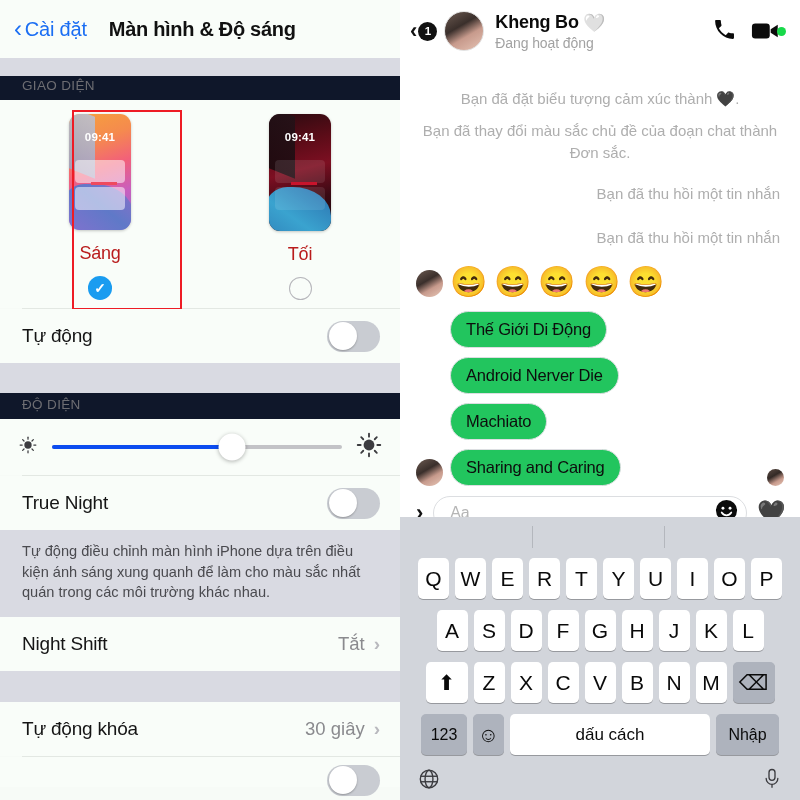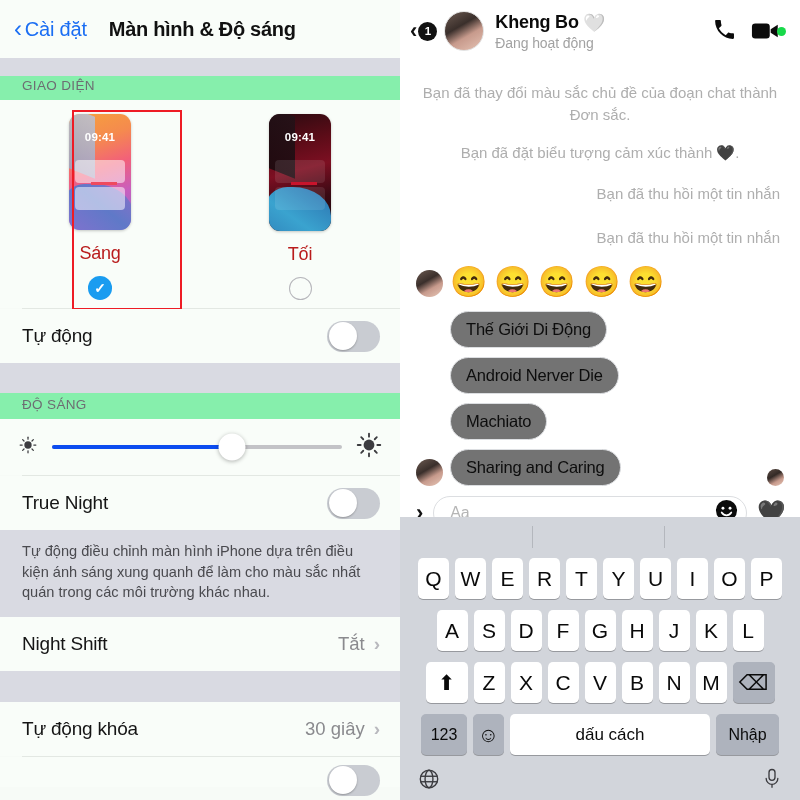--- a/index.html
+++ b/index.html
@@ -16,21 +16,21 @@
   .ios-navbar {
     height:58px; background:#f9fdf9; display:flex; align-items:center;
     padding-left:14px; position:relative;
   }
   .back-link { display:flex; align-items:center; color:#1b6ef3; font-size:20px; letter-spacing:-.2px; cursor:pointer; }
   .back-chev { font-size:24px; line-height:1; margin-right:3px; font-weight:400; }
   .nav-title { font-size:20px; font-weight:bold; color:#111; margin-left:22px; letter-spacing:-.3px; }
 
   .sec-gap { background:#d9dae2; width:100%; }
   .sec-header {
-    background:#86efac; color:#6d6d72; font-size:13.5px;
+    background:#0f172a; color:#6d6d72; font-size:13.5px;
     letter-spacing:.35px; padding:0 0 7px 22px; display:flex; align-items:flex-end;
   }
   .row {
     display:flex; align-items:center; justify-content:space-between;
     padding:0 20px 0 22px; height:54px; position:relative; background:#f9fdf9;
   }
   .row-label { font-size:19px; color:#151515; letter-spacing:-.2px; }
   .row-right { display:flex; align-items:center; gap:9px; color:#8a8a8e; font-size:18.5px; }
   .chev-r { color:#b9b9be; font-size:19px; font-weight:600; }
   .hairline { height:1px; background:#e3e8e3; margin-left:22px; }
@@ -128,21 +128,21 @@
   .sys.right { text-align:right; padding-right:4px; }
   .emoji-row { display:flex; align-items:flex-end; gap:7px; margin-top:18px; }
   .sm-avatar {
     width:27px; height:27px; border-radius:50%; flex:none;
     background:linear-gradient(150deg,#6d5b52 0%,#3a2f2b 40%,#c79a8c 65%,#e8c8b8 100%);
   }
   .sm-avatar.ghost { background:none; }
   .emo { font-size:30px; line-height:1; }
   .bubble-row { display:flex; align-items:flex-end; gap:7px; margin-top:9px; }
   .bubble {
-    border:1px solid #dcdee1; background:#737373; border-radius:19px;
+    border:1px solid #dcdee1; background:#22c55e; border-radius:19px;
     padding:8px 15px; font-size:16.5px; color:#0d0d0d; letter-spacing:-.2px;
   }
   .seen-av {
     width:17px; height:17px; border-radius:50%; margin-left:auto; align-self:flex-end;
     background:linear-gradient(150deg,#5d4c44 0%,#332a26 40%,#c79a8c 68%,#e8c8b8 100%);
   }
 
   .composer { display:flex; align-items:center; gap:10px; padding:10px 14px 12px 16px; }
   .comp-chev { font-size:22px; font-weight:bold; color:#111; cursor:pointer; }
   .comp-field {
@@ -220,21 +220,21 @@
       <div class="redbox"></div>
     </div>
 
     <div class="hairline"></div>
     <div class="row">
       <span class="row-label">Tự động</span>
       <span class="toggle"></span>
     </div>
 
     <div class="sec-gap" style="height:30px"></div>
-    <div class="sec-header" style="height:26px">ĐỘ SÁNG</div>
+    <div class="sec-header" style="height:26px">ĐỘ DIỆN</div>
 
     <div class="slider-row">
       <span class="sun">
         <svg width="20" height="20" viewBox="0 0 24 24" aria-hidden="true">
           <circle cx="12" cy="12" r="4.4" fill="#3c3c40"></circle>
           <g stroke="#3c3c40" stroke-width="1.5" stroke-linecap="round">
             <line x1="12" y1="2.6" x2="12" y2="5"></line>
               <line x1="12" y1="19" x2="12" y2="21.4"></line>
             <line x1="2.6" y1="12" x2="5" y2="12"></line>
               <line x1="19" y1="12" x2="21.4" y2="12"></line>
@@ -323,22 +323,22 @@
           <svg width="30" height="22" viewBox="0 0 32 22" aria-hidden="true">
             <rect x="1" y="3" width="19" height="16" rx="3.5" fill="#0b0b0b"></rect>
             <path d="M21 9.2 L28.5 4.3 V17.7 L21 12.8 Z" fill="#0b0b0b"></path>
           </svg>
           <span class="greendot"></span>
         </span>
       </div>
     </div>
 
     <div class="thread">
+      <div class="sys" style="margin-top:16px">Bạn đã đặt biểu tượng cảm xúc thành 🖤.</div>
       <div class="sys">Bạn đã thay đổi màu sắc chủ đề của đoạn chat thành Đơn sắc.</div>
-      <div class="sys" style="margin-top:16px">Bạn đã đặt biểu tượng cảm xúc thành 🖤.</div>
       <div class="sys right" style="margin-top:20px">Bạn đã thu hồi một tin nhắn</div>
       <div class="sys right" style="margin-top:22px">Bạn đã thu hồi một tin nhắn</div>
 
       <div class="emoji-row">
         <span class="sm-avatar"></span>
         <span class="emo">😄</span>
         <span class="emo">😄</span>
         <span class="emo">😄</span>
         <span class="emo">😄</span>
         <span class="emo">😄</span>

